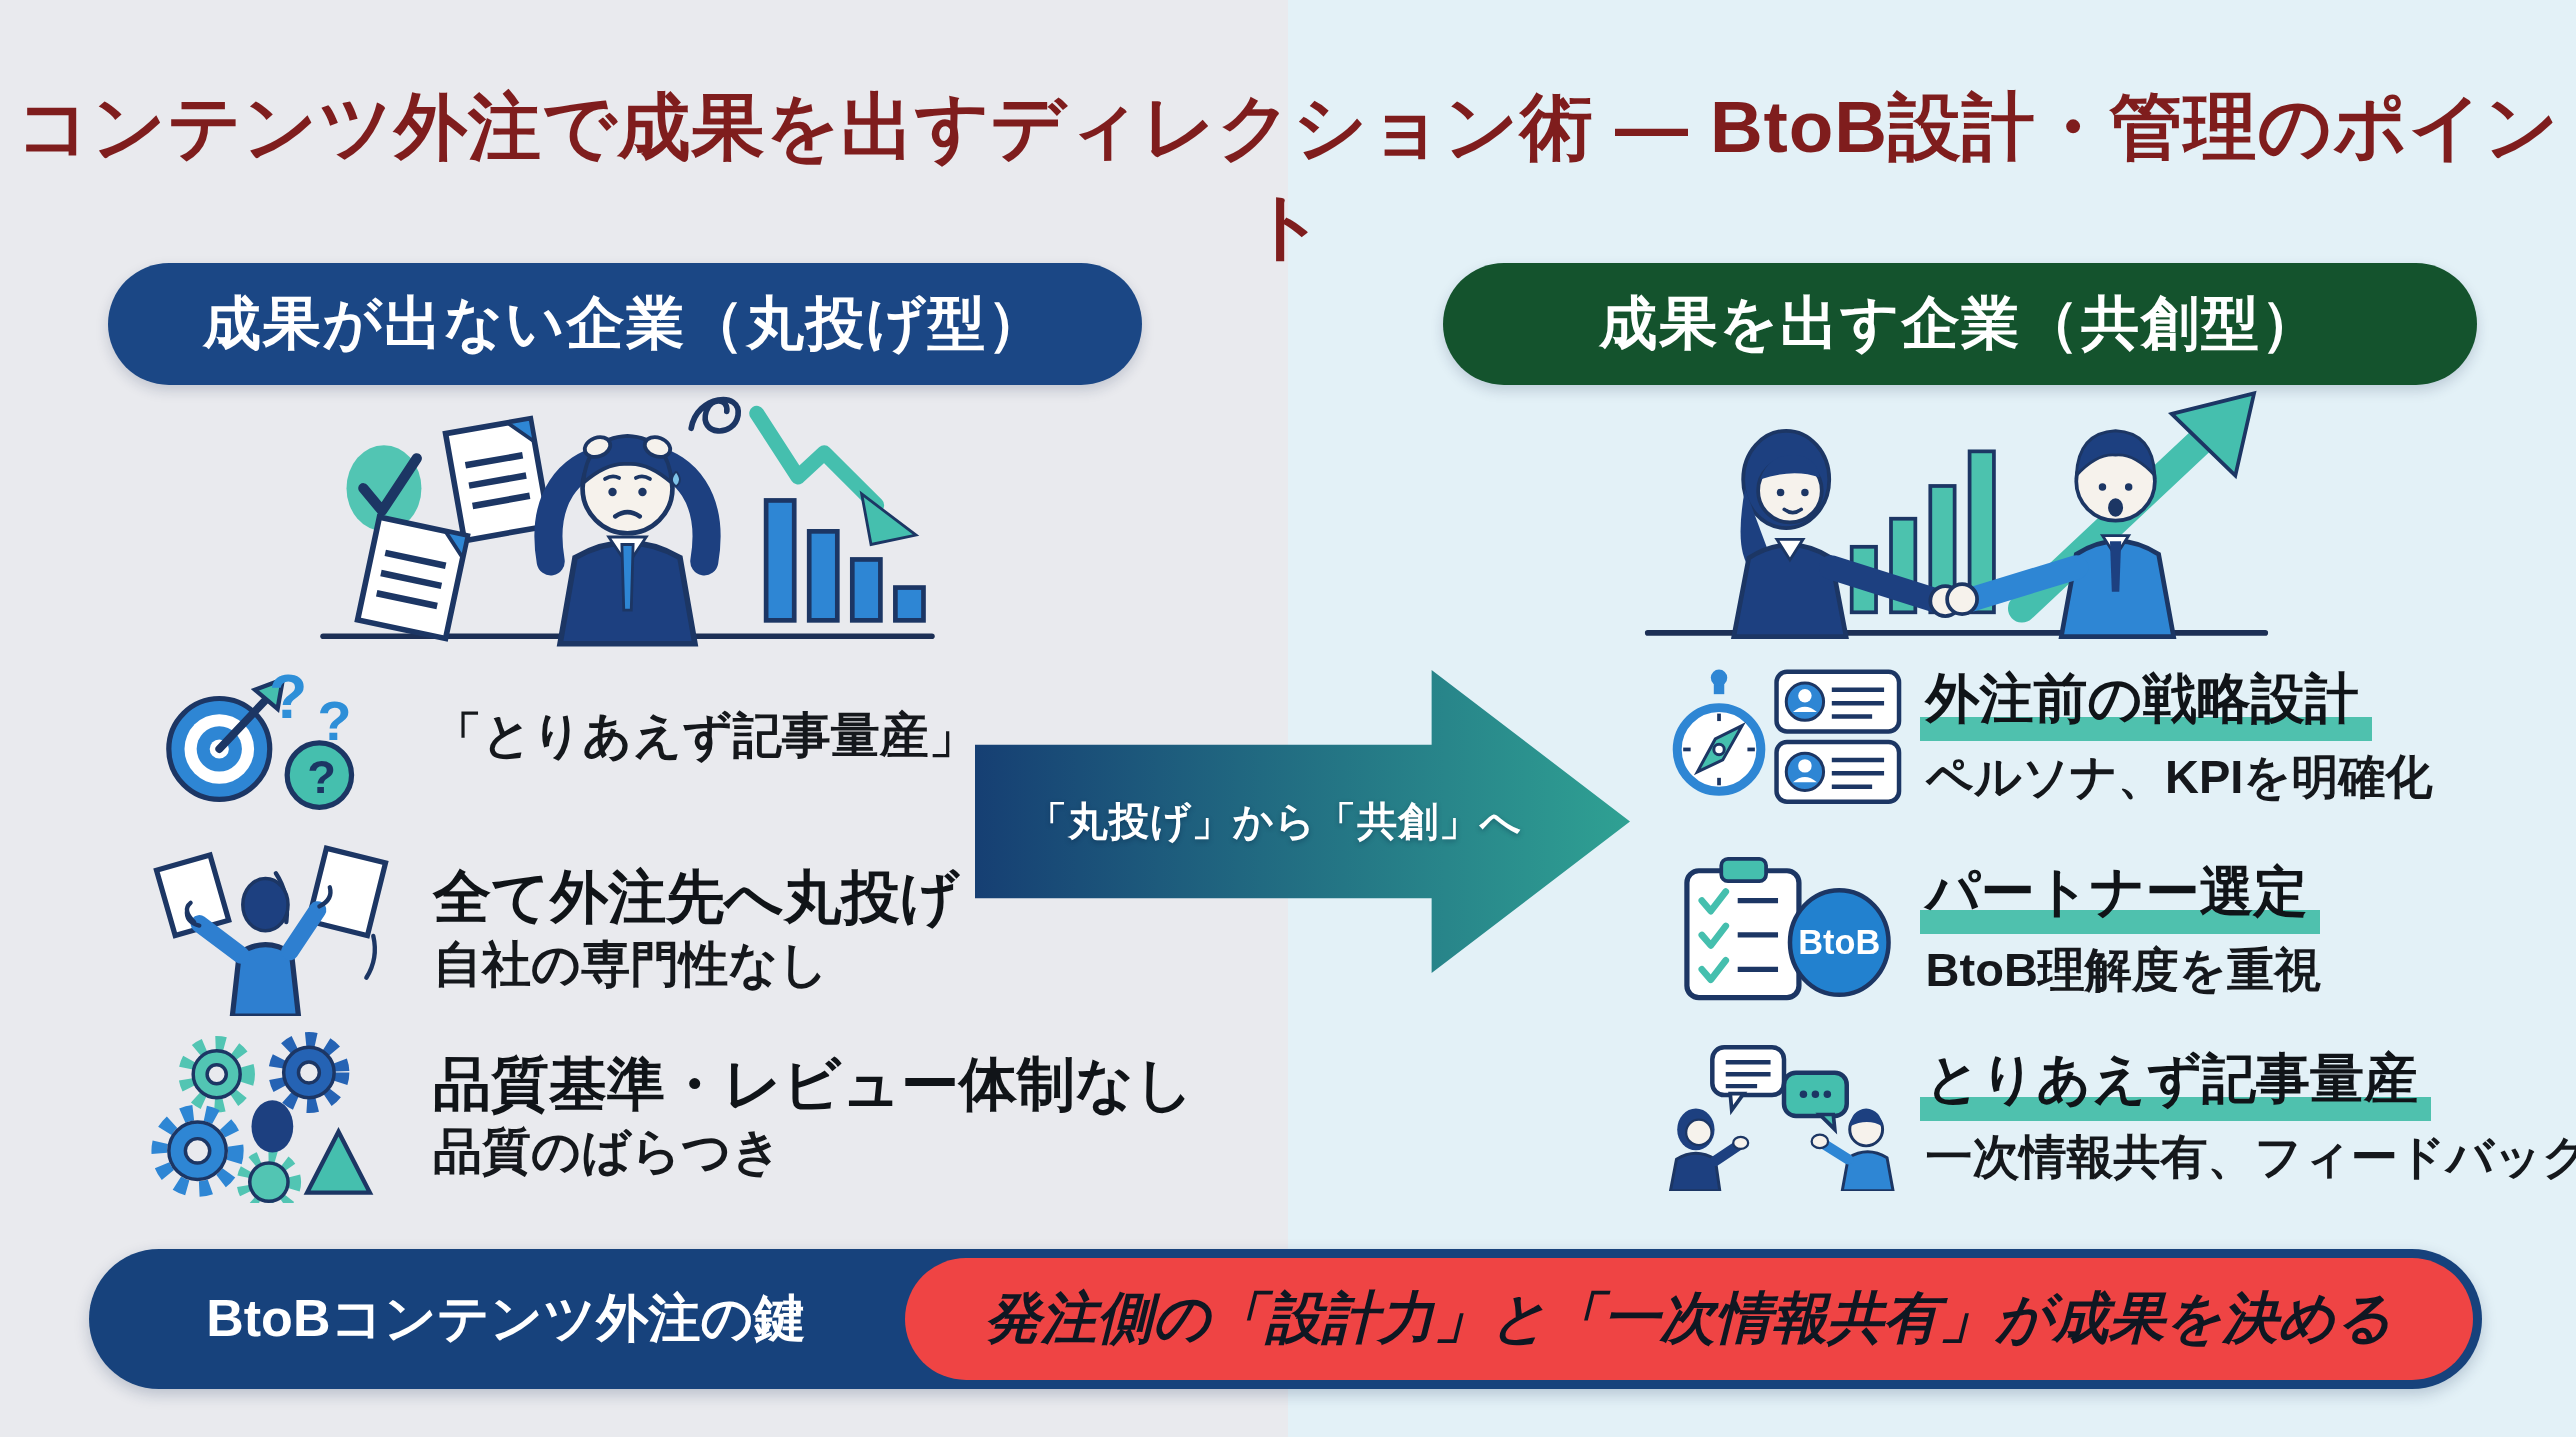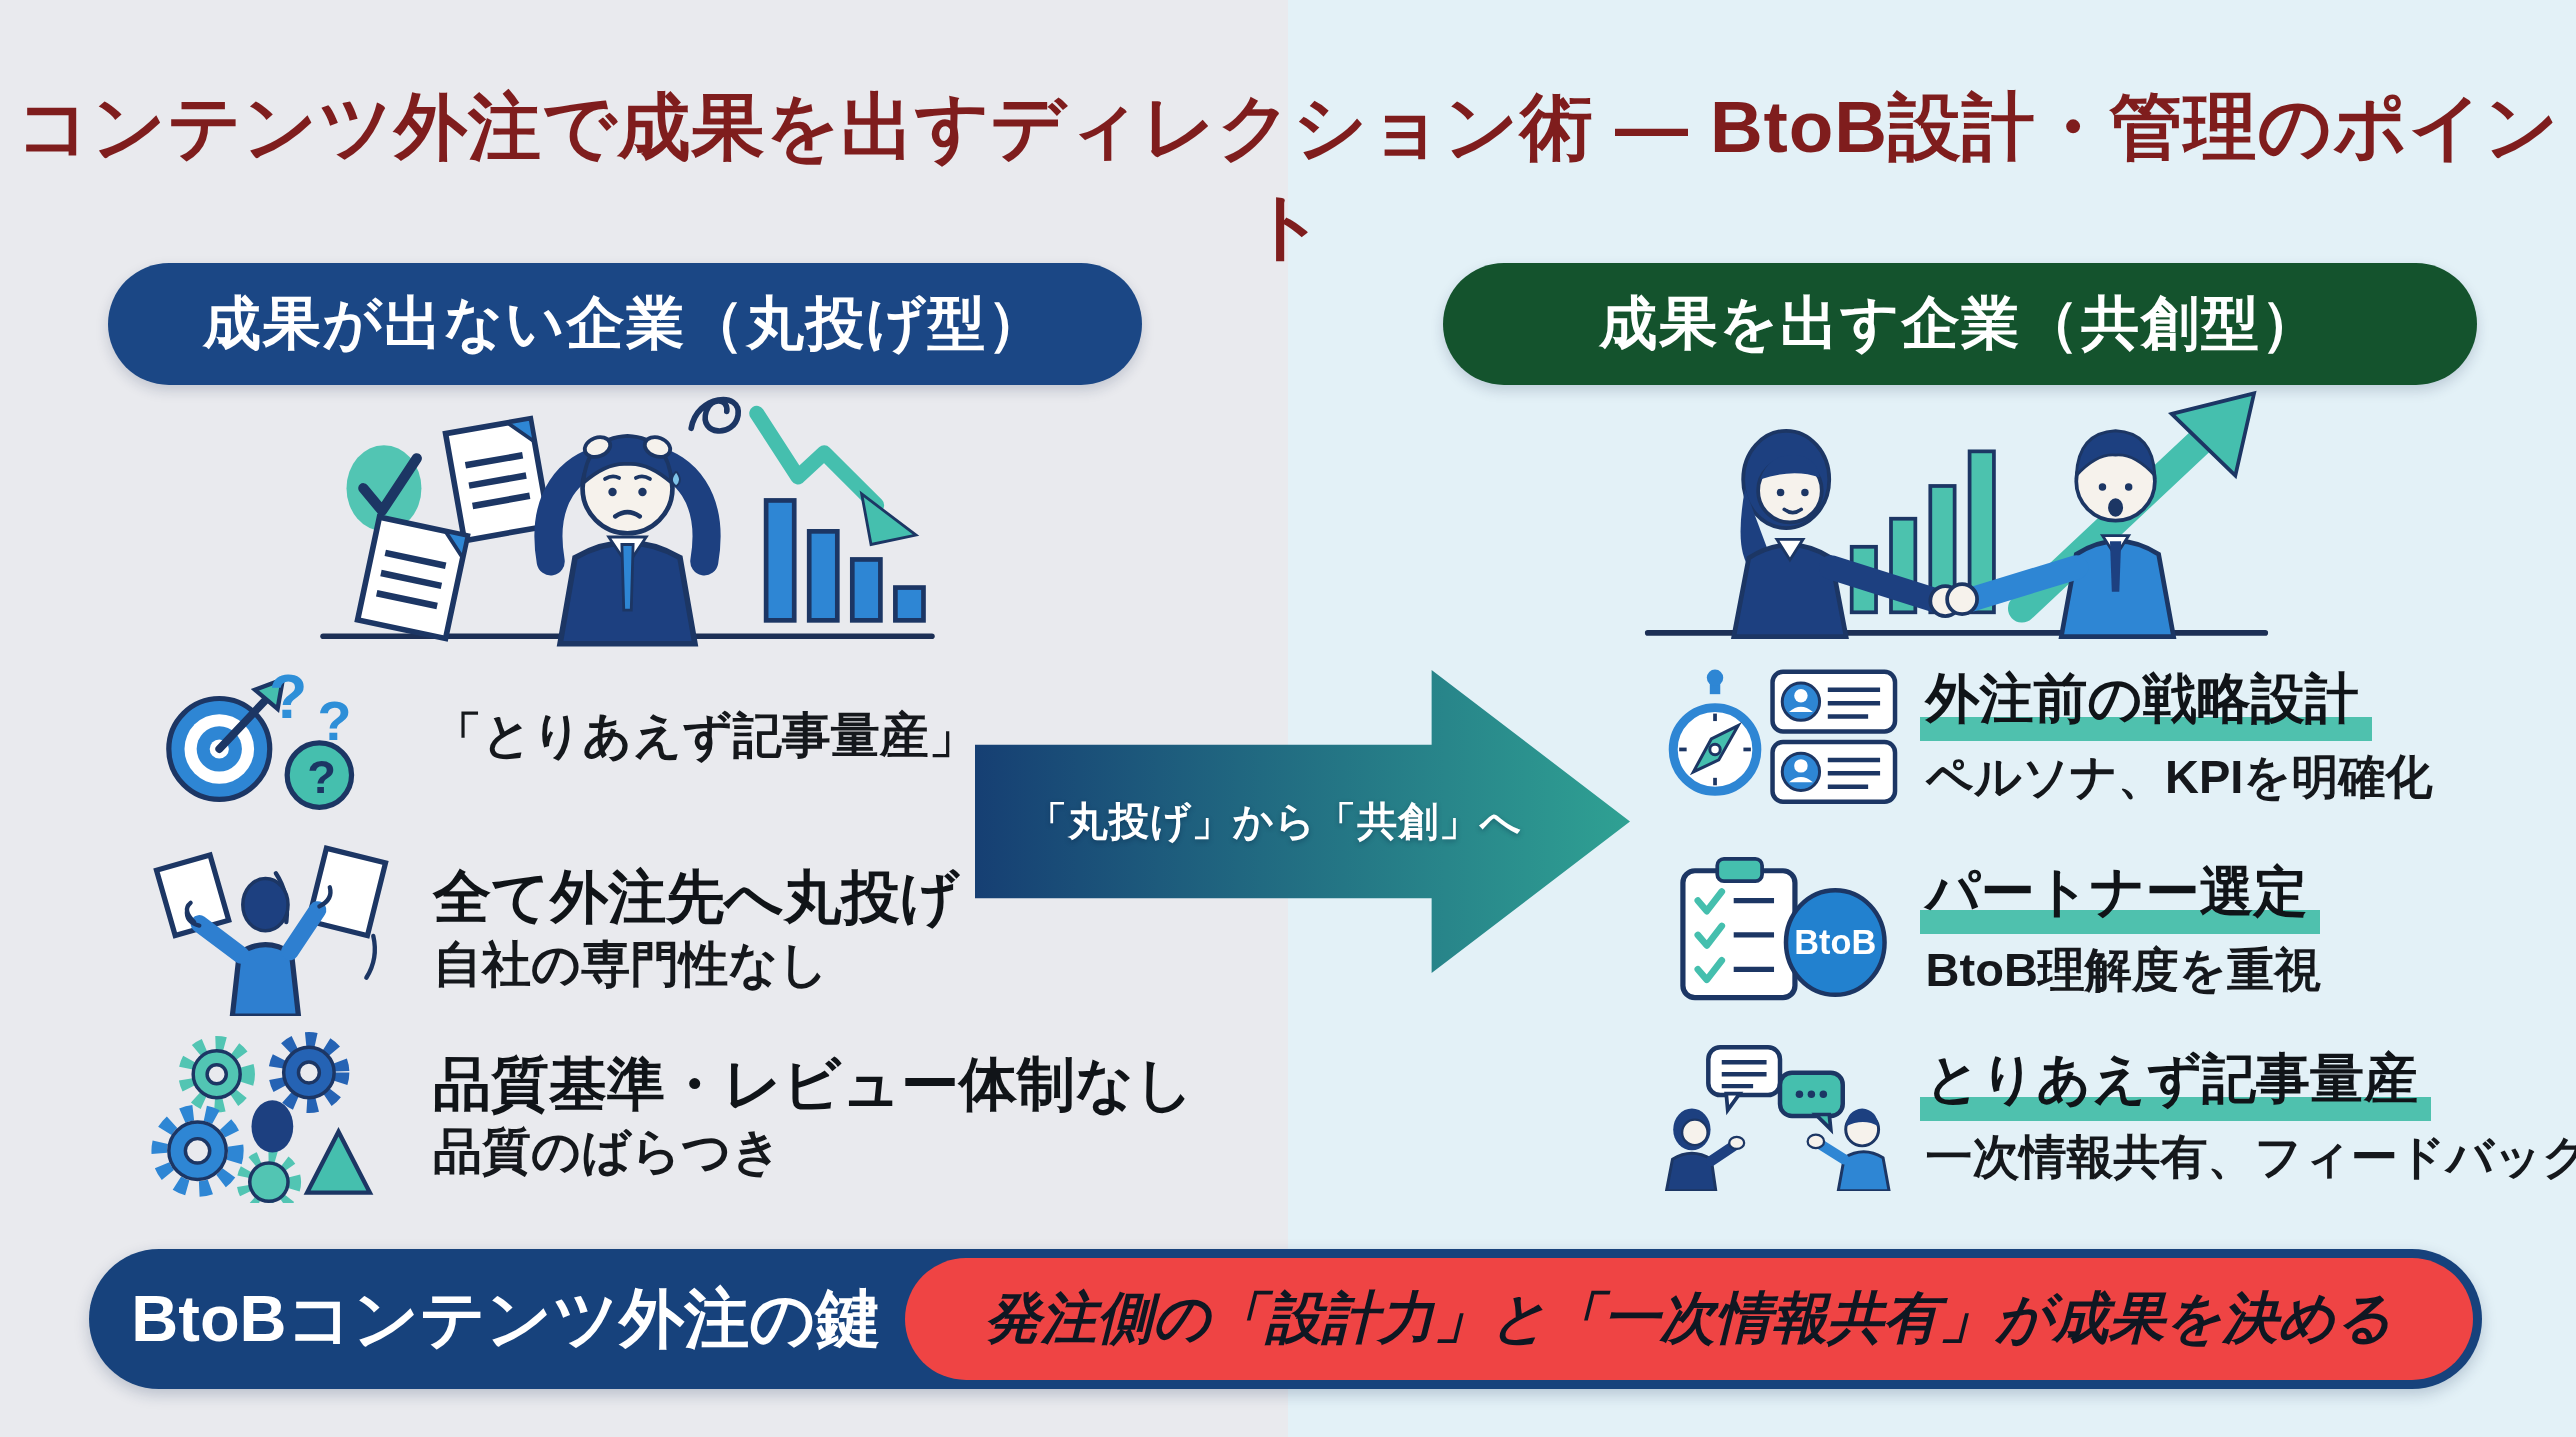--- a/index.html
+++ b/index.html
@@ -33,21 +33,21 @@
 
   .item-row { position:absolute; display:flex; align-items:center; }
   .row-l { left:136px;  width:1011px; height:187px; gap:26px; }
   .row-r { left:1657px; width:917px;  height:187px; gap:20.6px; }
   .row-1 { top:642px; }
   .row-2 { top:835px; }
   .row-3 { top:1022px; }
 
   .icon-box { flex:none; display:flex; align-items:center; justify-content:center; }
   .row-l .icon-box { width:271px; height:187px; }
-  .row-r .icon-box { width:248px; height:187px; }
+  .row-r .icon-box { width:248px; height:187px;justify-content:flex-end; }
 
   .item-text { display:flex; flex-direction:column; gap:9.4px; }
   .item-heading { font-size:58px; font-weight:800; color:#101418; line-height:1.1; white-space:nowrap; }
   .row-r .item-heading { font-size:54px; }
   .item-sub { font-size:49px; font-weight:700; color:#15181c; line-height:1.1; white-space:nowrap; }
   .row-r .item-sub { font-size:47px; }
 
   .hl {
     display:inline-block;
     background:linear-gradient(to top, #4fc1ae 34%, transparent 34%);
@@ -64,21 +64,21 @@
   }
 
   .footer-bar {
     position:absolute; left:89px; top:1249px; width:2393px; height:140px;
     background:#17427c; border-radius:70px;
     box-shadow:0 5.6px 15px rgba(20,40,80,.22);
   }
   .footer-label {
     position:absolute; left:19px; top:0; width:796px; height:140px;
     display:flex; align-items:center; justify-content:center;
-    color:#ffffff; font-size:65px; font-weight:800; white-space:nowrap;
+    color:#ffffff; font-size:52px; font-weight:800; white-space:nowrap;
   }
   .footer-inner {
     position:absolute; left:816px; top:9.4px; right:9.4px; bottom:9.4px;
     background:#ef4444; border-radius:61px;
     display:flex; align-items:center; justify-content:center;font-style:italic;
   }
   .footer-message { font-size:56px; font-weight:800; color:#0f1722; white-space:nowrap; }
 </style>
 </head>
 <body>

